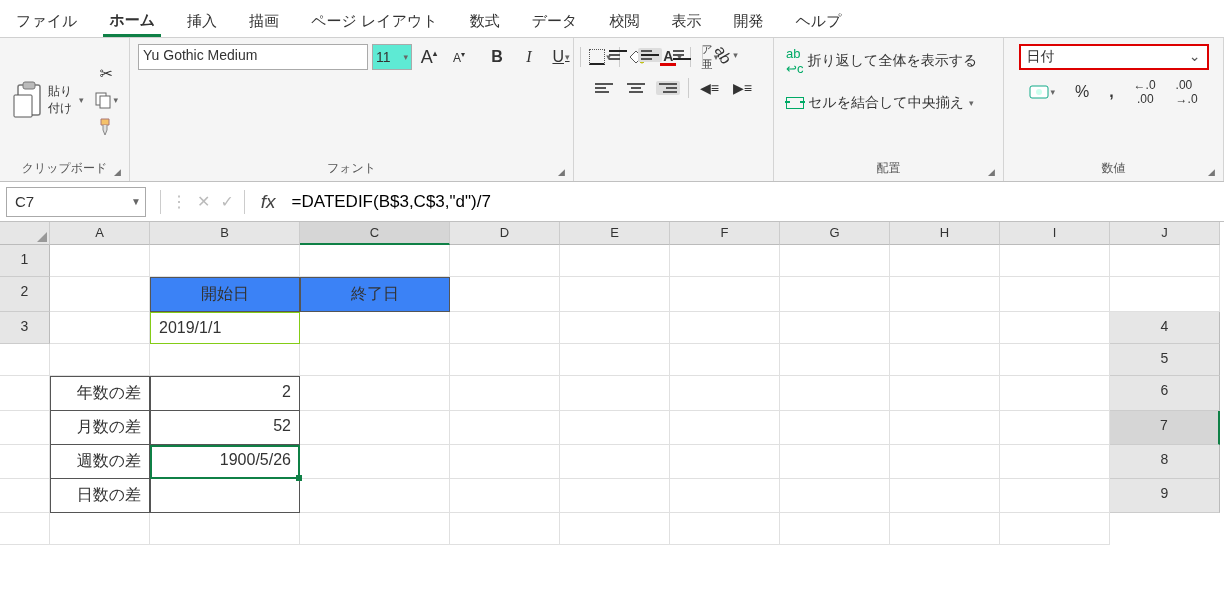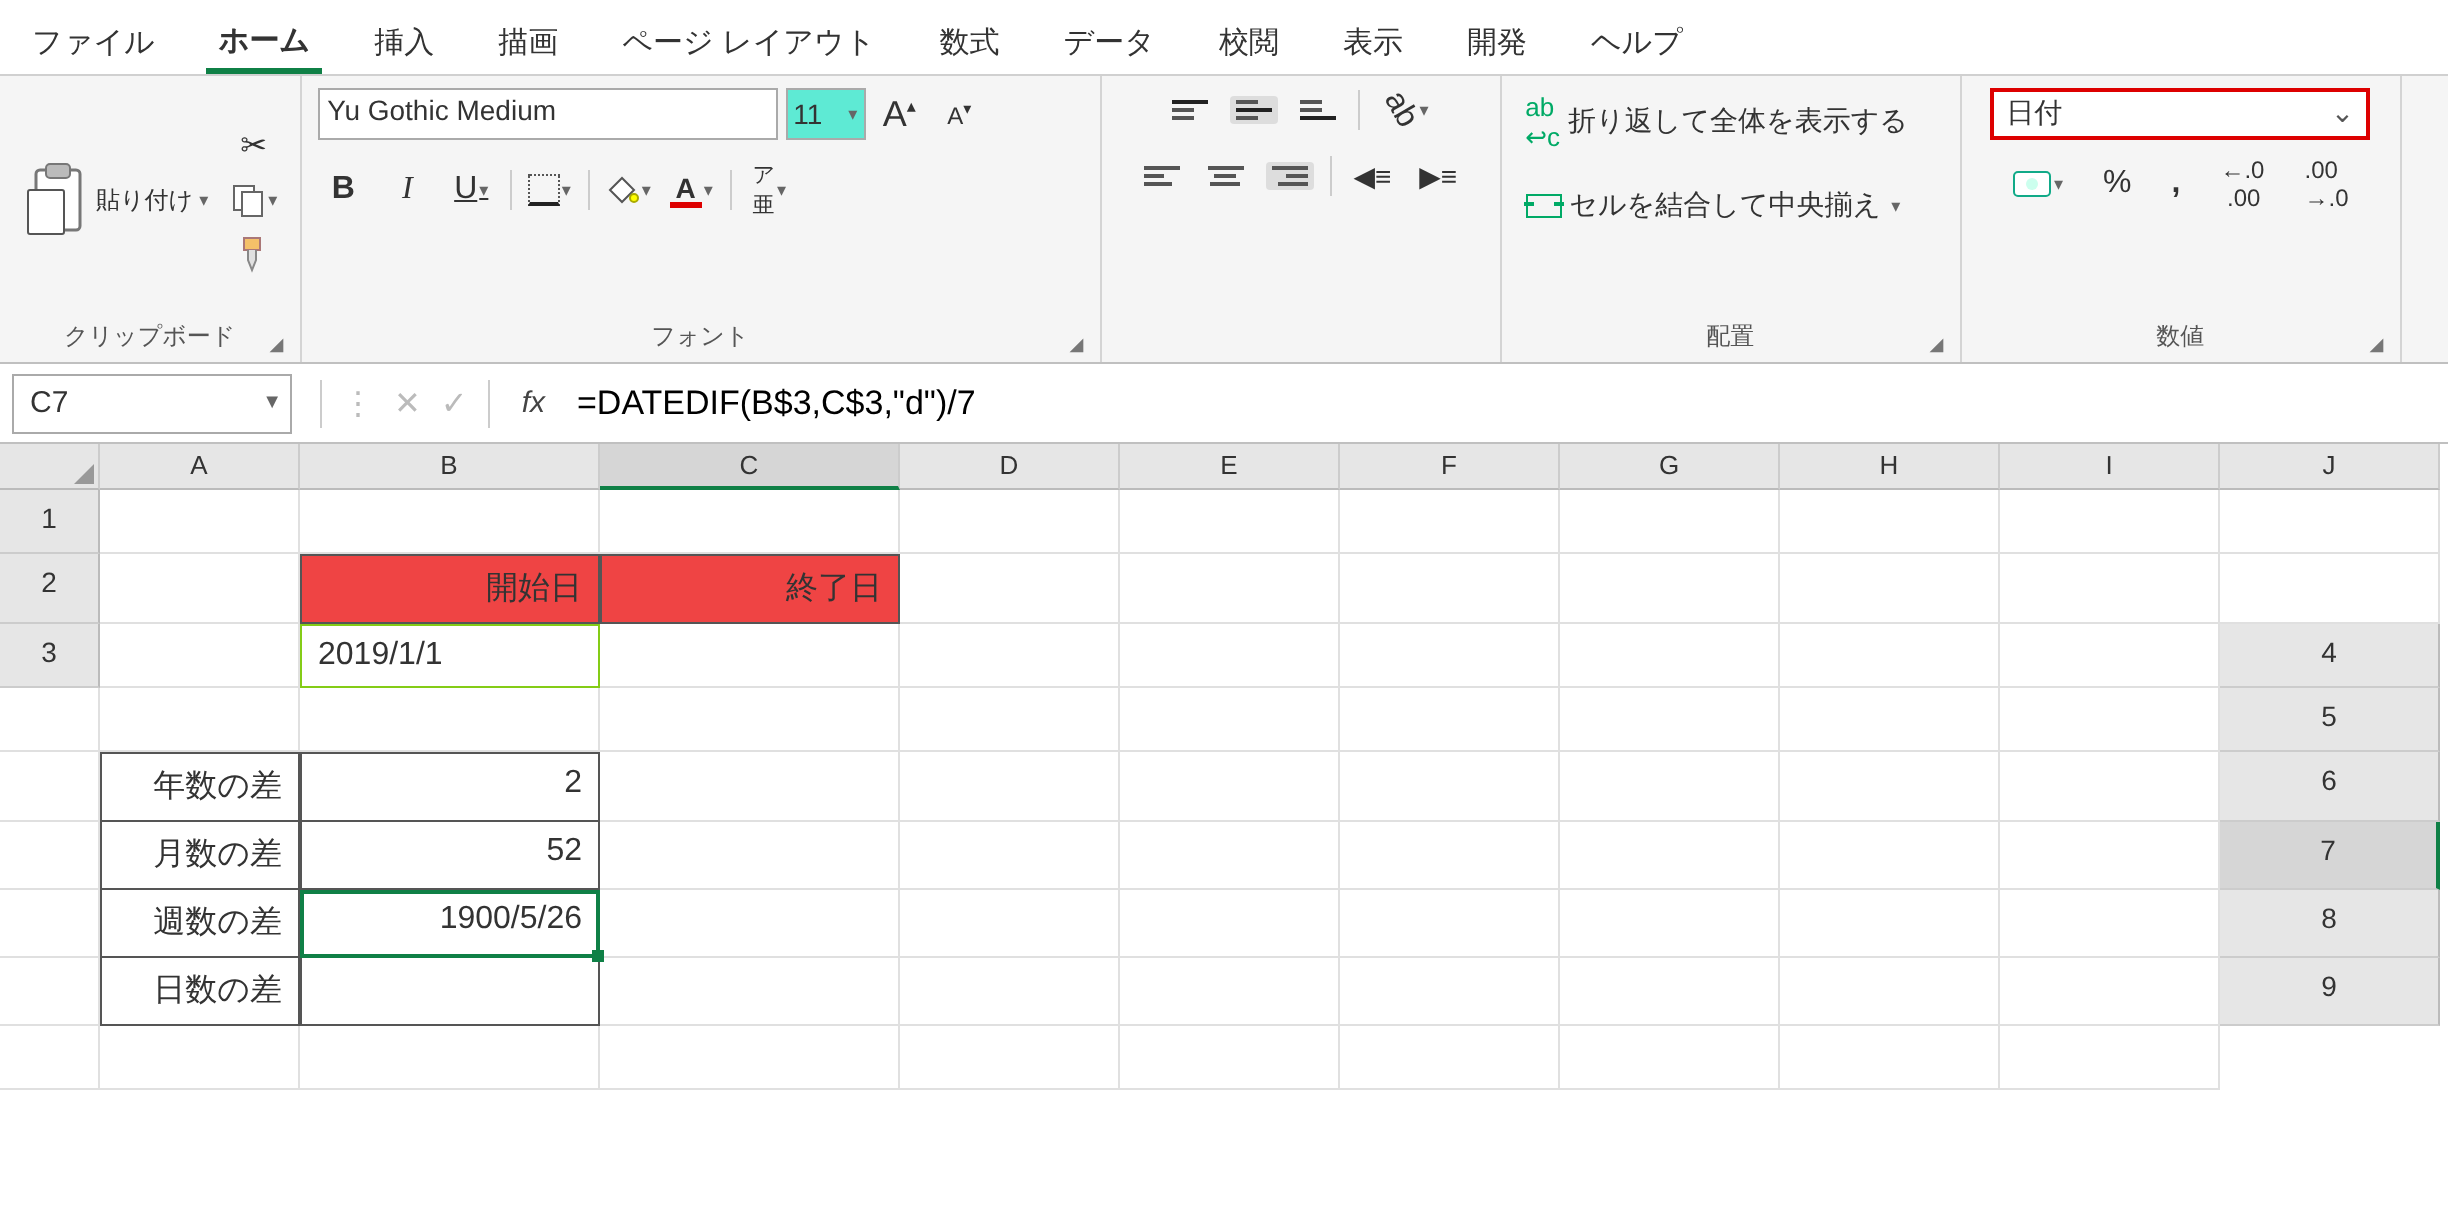--- a/index.html
+++ b/index.html
@@ -72,33 +72,33 @@
   .num-ic { font-size:16px; }
   .curr-ic { display:inline-flex; align-items:center; }
   .dec-ic { font-size:12px; }
 
   
   .fxbar { display:flex; align-items:center; border-bottom:1px solid #c0c0c0; height:40px; background:#fff; }
   .namebox { width:140px; height:30px; border:1px solid #aaa; margin:4px 6px; display:flex; align-items:center; padding:0 8px; font-size:15px; position:relative; }
   .namebox .dd { position:absolute; right:4px; font-size:10px; color:#666; }
   .fx-btns { display:flex; gap:10px; align-items:center; padding:0 8px; color:#bbb; font-size:16px; }
   .fx-btns .sep { width:1px; height:24px; background:#ccc; }
-  .fx-label { font-style:italic; color:#444; font-size:15px; padding:0 8px; }
+  .fx-label { font-style:italic; color:#444; font-size:19px; padding:0 8px; }
   .fx-input { flex:1; font-size:17px; padding:4px 8px; border:none; outline:none; }
 
   
   .grid { display:grid; grid-template-columns: 50px 100px 150px 150px repeat(7, 110px); overflow:hidden; }
   .ch { background:#e6e6e6; border-right:1px solid #ccc; border-bottom:1px solid #bbb; text-align:center; font-size:13px; padding:3px 0; color:#333; }
   .ch.corner { background:#e6e6e6; position:relative; }
   .ch.corner::after { content:""; position:absolute; right:2px; bottom:2px; width:0;height:0; border-left:10px solid transparent; border-bottom:10px solid #999; }
   .rh { background:#e6e6e6; border-right:1px solid #bbb; border-bottom:1px solid #ccc; text-align:center; font-size:14px; padding:6px 0; color:#333; }
   .rh.sel { background:#d6d6d6; border-right:2px solid #0f8046; }
   .ch.sel { background:#d6d6d6; border-bottom:2px solid #0f8046; }
   .cell { border-right:1px solid #e0e0e0; border-bottom:1px solid #e0e0e0; padding:6px 8px; font-size:16px; min-height:32px; background:#fff; }
-  .cell.hr { background:#ef4444; border:1px solid #555; text-align:right; }
+  .cell.hr { background:#3b82f6; border:1px solid #555; text-align:center; }
   .cell.box { border:1px solid #84cc16; text-align:left; }
   .cell.boxL { border:1px solid #555; border-top:none; text-align:right; }
   .cell.act { outline:2px solid #0f8046; outline-offset:-2px; position:relative; }
   .cell.act::after { content:""; position:absolute; right:-3px; bottom:-3px; width:6px; height:6px; background:#0f8046; }
   .cell.r { text-align:right; }
 
   svg { display:block; }
 </style>
 </head>
 <body>
@@ -152,21 +152,21 @@
                 <path d="M6 8v5l2 5 2-5V8" fill="#e0e0e0" stroke="#888"></path>
               </svg>
             </span>
           </span>
       </div>
     </div>
     <div class="group-label"><span>クリップボード</span><span class="launcher">◢</span></div>
   </div>
 
   <div class="group" style="min-width:400px">
-    <div class="grp-body" style="flex-direction:column;align-items:flex-start;gap:12px;">
+    <div class="grp-body" style="flex-direction:row;align-items:flex-start;gap:12px;">
       <div class="font-row">
         <div class="font-select">Yu Gothic Medium</div>
         <div class="size-select" style="display:flex;align-items:center;justify-content:space-between;padding:0 3px">
             <span>11</span>
             <span class="drop">▾</span>
           </div>
         <span class="fbtn">
             <span class="bigA">A<sup style="font-size:9px">▴</sup></span>
           </span>
         <span class="fbtn">

